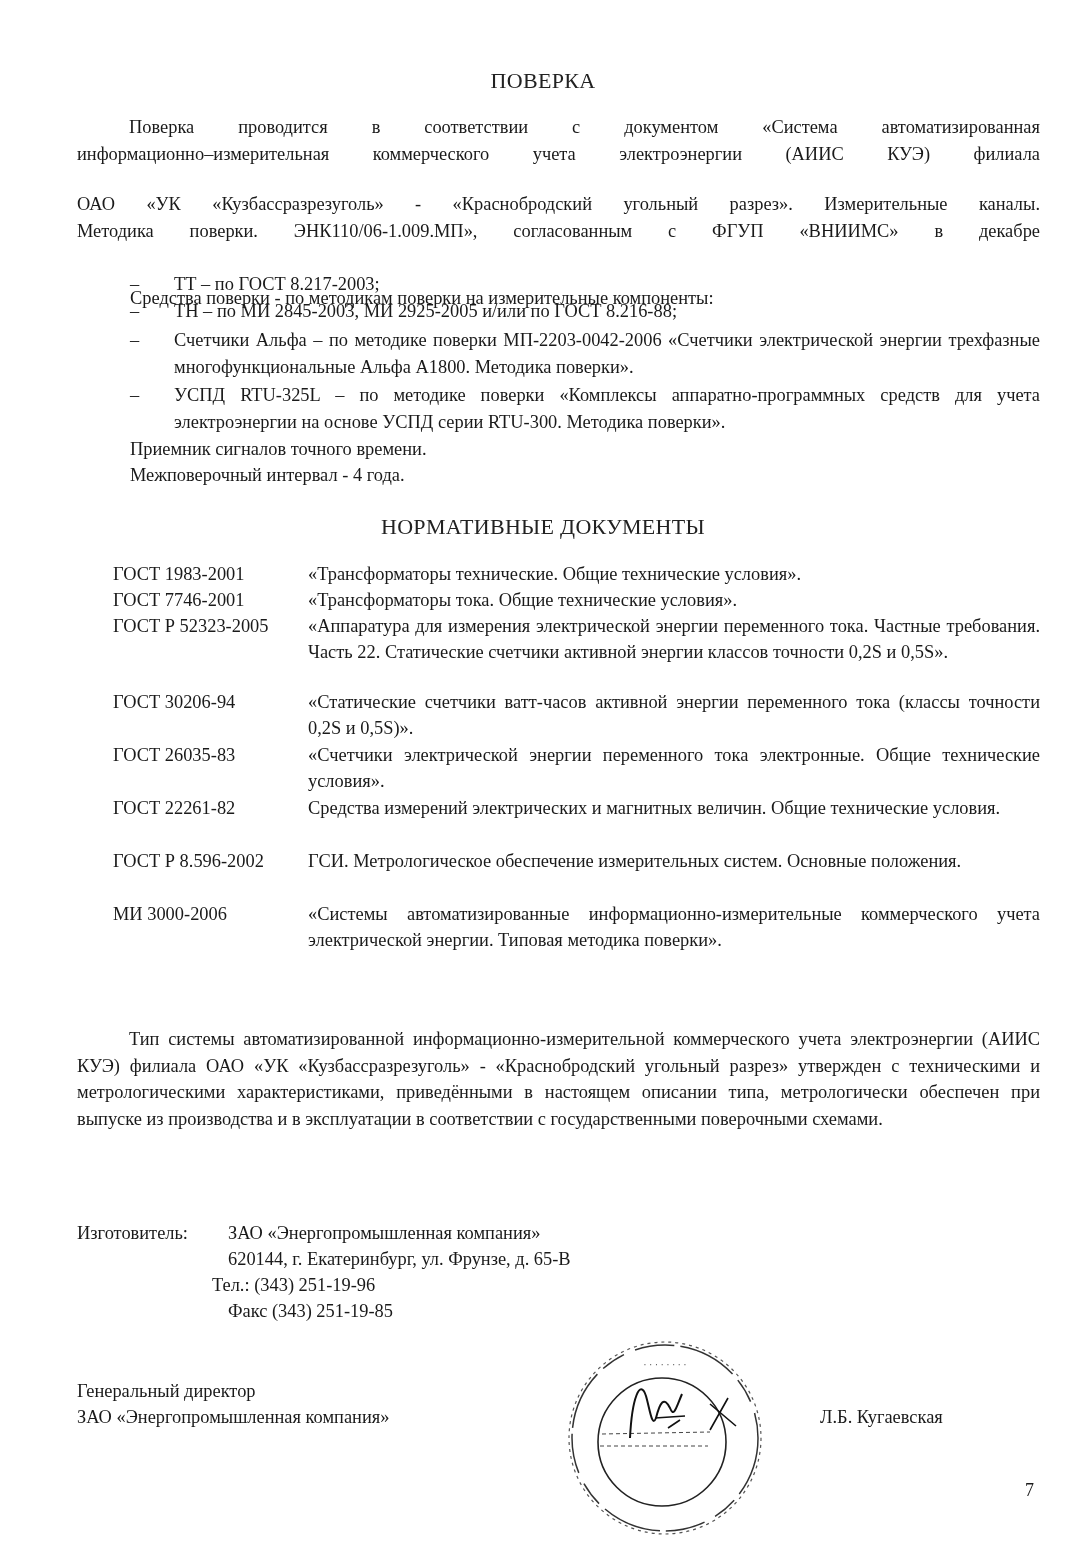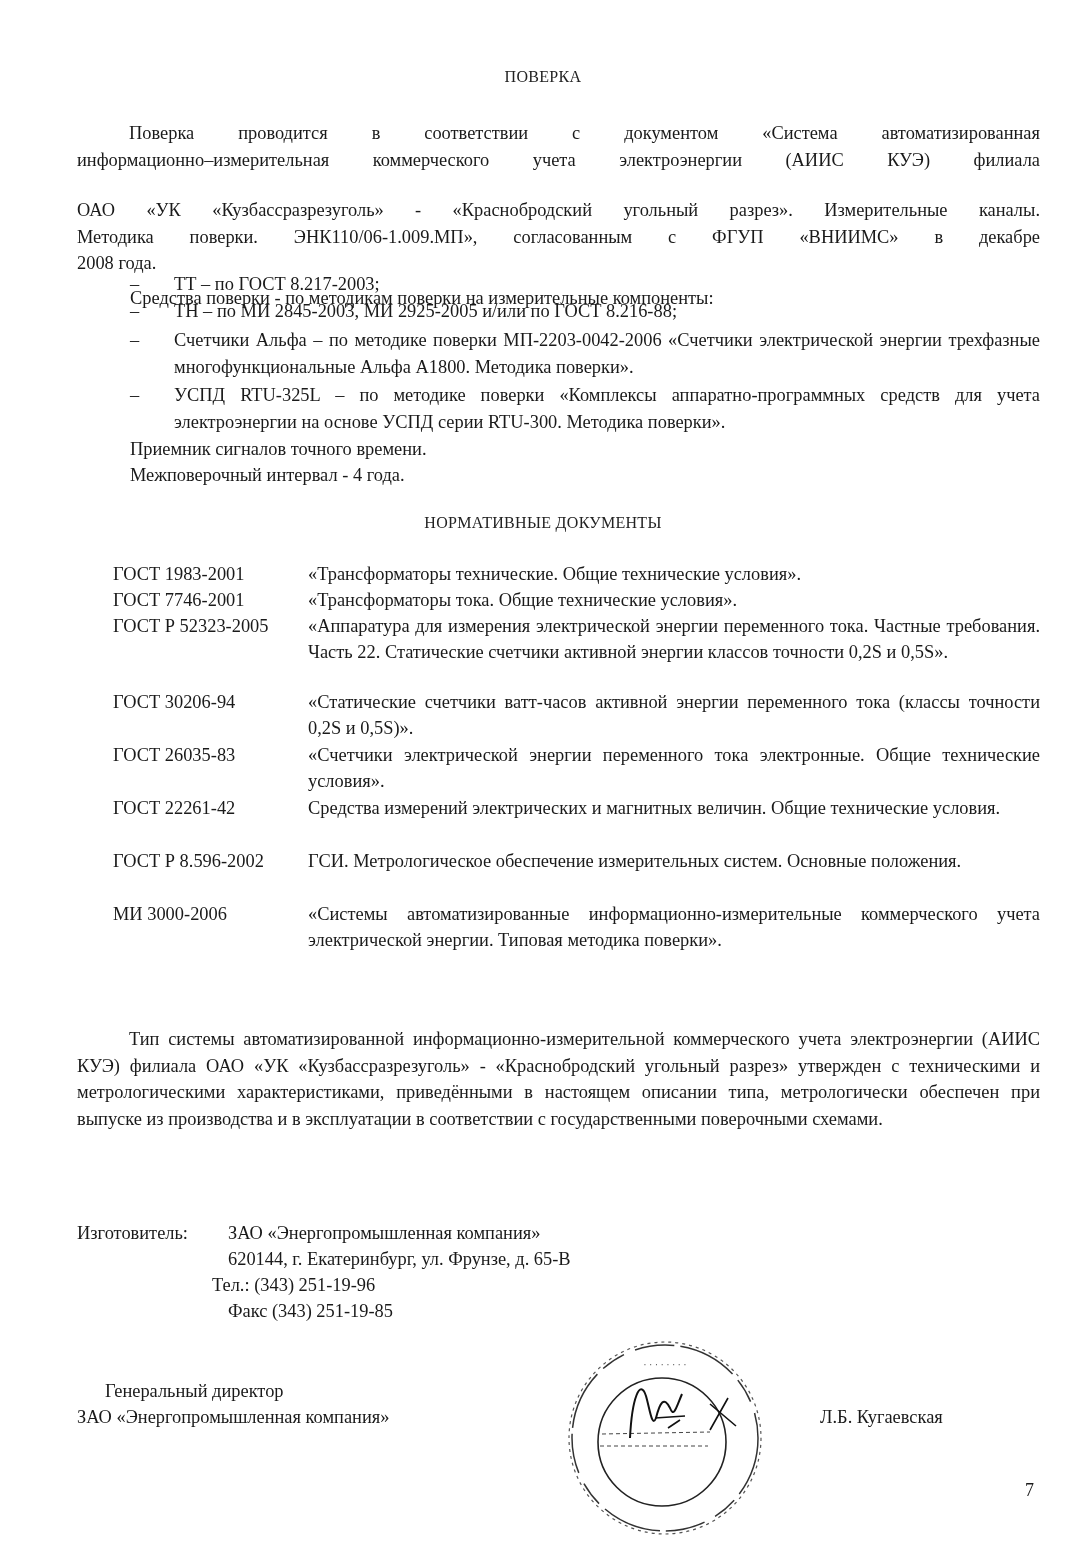--- a/index.html
+++ b/index.html
@@ -4,21 +4,21 @@
   <style>
     html, body { margin: 0; padding: 0; background: #ffffff; }
     body {
       width: 1086px; height: 1560px; position: relative; overflow: hidden;
       font-family: "Liberation Serif", "DejaVu Serif", serif;
       color: #1a1a1a;
     }
     .page { position: absolute; left: 0; top: 0; width: 1086px; height: 1560px; }
     .heading {
       position: absolute; left: 0; width: 1086px; text-align: center;
-      font-size: 16px; letter-spacing: 0.3px; color: #222;
+      font-size: 22px; letter-spacing: 0.3px; color: #222;
     }
     .block {
       position: absolute; left: 77px; width: 963px;
       font-size: 18.4px; line-height: 26.5px; text-align: justify;
     }
     .indent { text-indent: 52px; }
     .line { white-space: nowrap; }
     .plain { position: absolute; font-size: 18.4px; line-height: 26.5px; white-space: nowrap; }
     .bullet-row { position: absolute; left: 77px; width: 963px; font-size: 18.4px; line-height: 26.5px; }
     .bullet-row .dash { position: absolute; left: 53px; top: 0; }
@@ -30,25 +30,24 @@
     .page-num { position: absolute; left: 1025px; top: 1480px; font-size: 18px; }
   </style>
 </head>
 <body>
 
 <div class="page">
 
   <div class="heading" style="top:68px;">ПОВЕРКА</div>
 
   <div class="block" style="top:114px; text-align-last:justify;">
-    <div class="line indent" style="text-align:justify; text-align-last:justify;margin-top:6px;">Поверка проводится в соответствии с документом «Система автоматизированная</div>
+    <div class="line indent" style="text-align:justify; text-align-last:justify;">Поверка проводится в соответствии с документом «Система автоматизированная</div>
     <div style="text-align:justify; text-align-last:justify;">информационно–измерительная коммерческого учета электроэнергии (АИИС КУЭ) филиала</div>
     <div style="text-align:justify; text-align-last:justify;margin-top:24px;">ОАО «УК «Кузбассразрезуголь» - «Краснобродский угольный разрез». Измерительные каналы.</div>
     <div style="text-align:justify; text-align-last:justify;">Методика поверки. ЭНК110/06-1.009.МП», согласованным с ФГУП «ВНИИМС» в декабре</div>
-    <div style="text-align:left; text-align-last:left;">2008 года.</div>
   </div>
 
   <div class="plain" style="left:130px; top:245px;margin-top:40px;">Средства поверки - по методикам поверки на измерительные компоненты:</div>
 
   <div class="bullet-row" style="top:271px;">
     <span class="dash">–</span>
     <span class="btext">ТТ – по ГОСТ 8.217-2003;</span>
   </div>
   <div class="bullet-row" style="top:298px;">
     <span class="dash">–</span>
@@ -82,41 +81,41 @@
   </div>
   <div class="norm-row" style="top:689px;">
     <span class="code">ГОСТ 30206-94</span>
     <span class="desc">«Статические счетчики ватт-часов активной энергии переменного тока (классы точности 0,2S и 0,5S)».</span>
   </div>
   <div class="norm-row" style="top:742px;">
     <span class="code">ГОСТ 26035-83</span>
     <span class="desc">«Счетчики электрической энергии переменного тока электронные. Общие технические условия».</span>
   </div>
   <div class="norm-row" style="top:795px;">
-    <span class="code">ГОСТ 22261-42</span>
+    <span class="code">ГОСТ 22261-82</span>
     <span class="desc">Средства измерений электрических и магнитных величин. Общие технические условия.</span>
   </div>
   <div class="norm-row" style="top:848px;">
     <span class="code">ГОСТ Р 8.596-2002</span>
     <span class="desc">ГСИ. Метрологическое обеспечение измерительных систем. Основные положения.</span>
   </div>
   <div class="norm-row" style="top:901px;">
     <span class="code">МИ 3000-2006</span>
     <span class="desc">«Системы автоматизированные информационно-измерительные коммерческого учета электрической энергии. Типовая методика поверки».</span>
   </div>
 
   <div class="block indent" style="top:1026px; line-height:26.5px;">Тип системы автоматизированной информационно-измерительной коммерческого учета электроэнергии (АИИС КУЭ) филиала ОАО «УК «Кузбассразрезуголь» - «Краснобродский угольный разрез» утвержден с техническими и метрологическими характеристиками, приведёнными в настоящем описании типа, метрологически обеспечен при выпуске из производства и в эксплуатации в соответствии с государственными поверочными схемами.</div>
 
   <div class="plain" style="left:77px; top:1220px;">Изготовитель:</div>
   <div class="plain" style="left:228px; top:1220px;">ЗАО «Энергопромышленная компания»</div>
   <div class="plain" style="left:228px; top:1246px;">620144, г. Екатеринбург, ул. Фрунзе, д. 65-В</div>
   <div class="plain" style="left:212px; top:1272px;">Тел.: (343) 251-19-96</div>
   <div class="plain" style="left:228px; top:1298px;">Факс (343) 251-19-85</div>
 
-  <div class="plain" style="left:77px; top:1378px;margin-left:28px;">Генеральный директор</div>
+  <div class="plain" style="left:77px; top:1378px;">Генеральный директор</div>
   <div class="plain" style="left:77px; top:1404px;">ЗАО «Энергопромышленная компания»</div>
 
   <div class="stamp">
     <svg width="210" height="200" viewBox="0 0 210 200">
       <circle cx="105" cy="100" r="96" fill="none" stroke="#555" stroke-width="1.2" stroke-dasharray="3 4"></circle>
       <circle cx="105" cy="100" r="93" fill="none" stroke="#333" stroke-width="1.5" stroke-dasharray="60 8 25 12 40 6"></circle>
       <circle cx="102" cy="104" r="64" fill="none" stroke="#222" stroke-width="1.6"></circle>
       <path d="M42 96 L150 94 M40 108 L148 108" stroke="#444" stroke-width="1" stroke-dasharray="4 3" fill="none"></path>
       <path d="M70 100 C 72 60, 80 40, 86 58 C 90 72, 92 90, 96 80 C 100 64, 104 58, 110 70 C 114 80, 116 70, 122 56" stroke="#111" stroke-width="2" fill="none"></path>
       <path d="M150 66 L176 88 M168 60 L150 92" stroke="#111" stroke-width="1.6" fill="none"></path>

